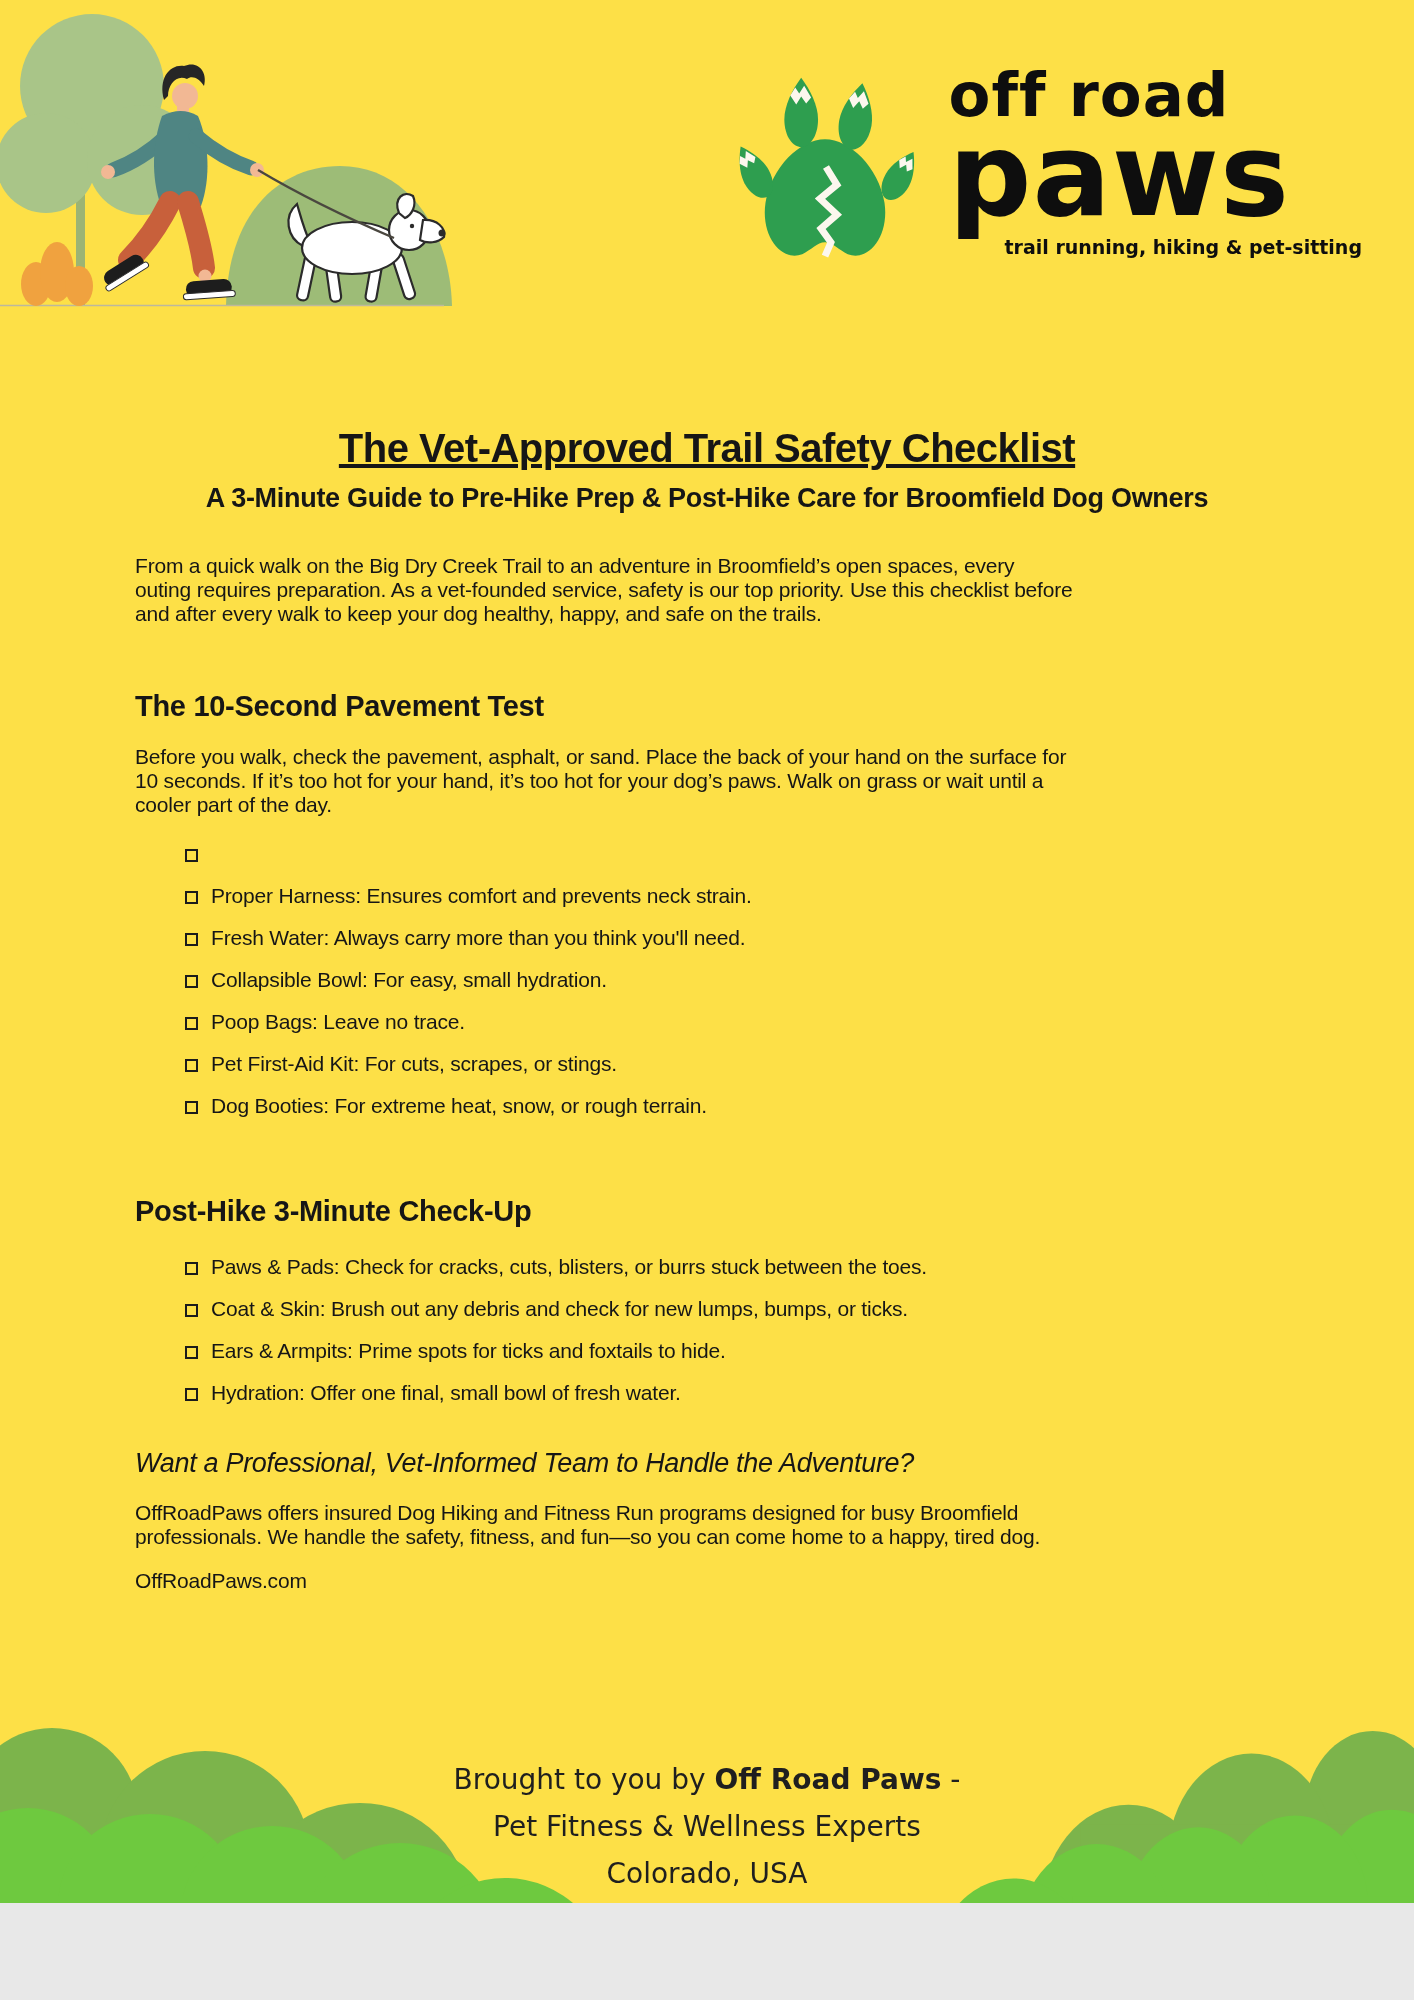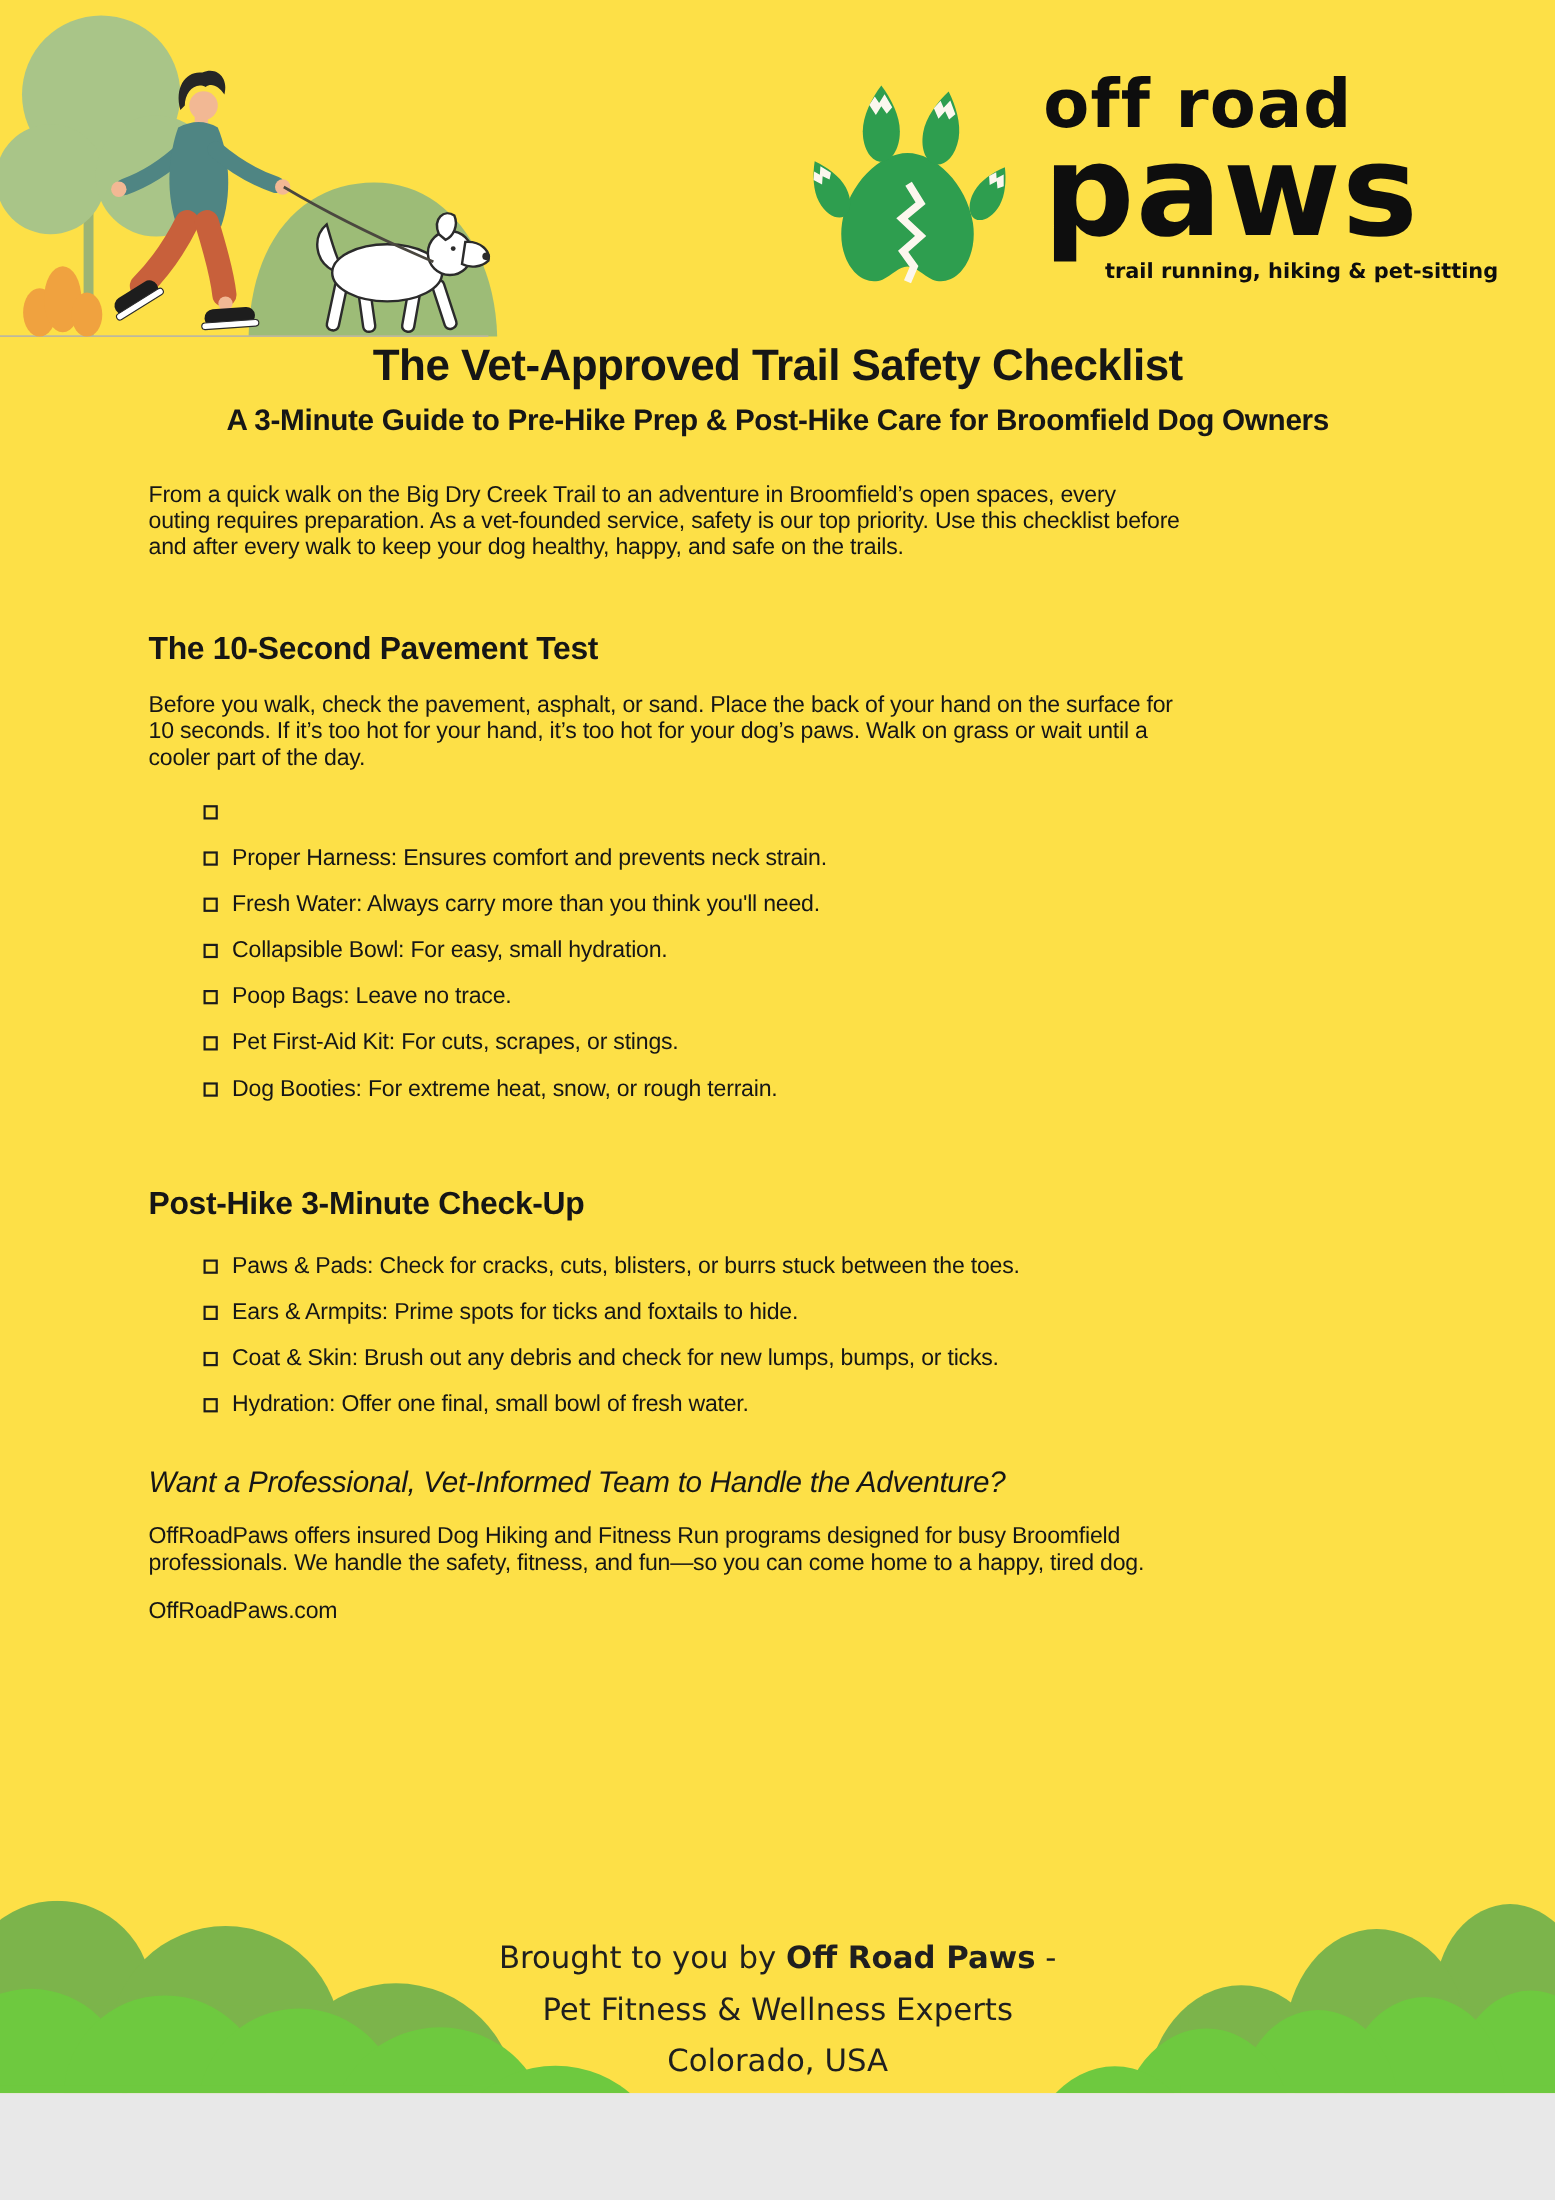--- a/index.html
+++ b/index.html
@@ -15,21 +15,21 @@
   .illus { position:absolute; left:0; top:0; width:460px; height:310px; }
   .logo { position:absolute; right:52px; top:42px; display:flex; align-items:center; }
   .paw-svg { width:238px; height:238px; margin-right:4px; }
   .logo-text { color:#0e0e0e; font-family:"DejaVu Sans", sans-serif; }
   .logo-l1 { font-size:61px; font-weight:bold; letter-spacing:1px; line-height:1; }
   .logo-l2 { font-size:116px; font-weight:bold; letter-spacing:1px; line-height:0.82; margin-top:2px; }
   .logo-l3 { font-size:19px; font-weight:bold; margin-top:14px; padding-left:56px; white-space:nowrap; }
 
   
   .content { padding:0 135px; }
-  .title { text-align:center; font-size:40px; font-weight:bold; letter-spacing:-0.5px; }
+  .title { margin-top:116px; text-align:center; font-size:40px; font-weight:bold; letter-spacing:-0.5px;text-decoration:underline; }
   .subtitle { margin-top:12px; text-align:center; font-size:27px; font-weight:bold; letter-spacing:-0.3px; }
   p.body, li span.item-text { font-size:21px; letter-spacing:-0.2px; }
   p.body { line-height:24px; white-space:pre-line; }
   .intro { margin-top:40px; }
   .sec-h { font-size:29px; font-weight:bold; letter-spacing:-0.3px; }
   .sec1-h { margin-top:64px; }
   .sec1-p { margin-top:22px; }
   .sec2-h { margin-top:58px; }
   .sec3-h { margin-top:74px; }
   ul.checklist { list-style:none; margin-top:26px; padding-left:50px; }
@@ -179,22 +179,22 @@
         <li><span class="cb"></span><span class="item-text">Poop Bags: Leave no trace.</span></li>
         <li><span class="cb"></span><span class="item-text">Pet First-Aid Kit: For cuts, scrapes, or stings.</span></li>
         <li><span class="cb"></span><span class="item-text">Dog Booties: For extreme heat, snow, or rough terrain.</span></li>
       </ul>
     </section>
 
     <section>
       <h3 class="sec-h sec3-h">Post-Hike 3-Minute Check-Up</h3>
       <ul class="checklist">
         <li><span class="cb"></span><span class="item-text">Paws &amp; Pads: Check for cracks, cuts, blisters, or burrs stuck between the toes.</span></li>
+        <li><span class="cb"></span><span class="item-text">Coat &amp; Skin: Brush out any debris and check for new lumps, bumps, or ticks.</span></li>
         <li><span class="cb"></span><span class="item-text">Ears &amp; Armpits: Prime spots for ticks and foxtails to hide.</span></li>
-        <li><span class="cb"></span><span class="item-text">Coat &amp; Skin: Brush out any debris and check for new lumps, bumps, or ticks.</span></li>
         <li><span class="cb"></span><span class="item-text">Hydration: Offer one final, small bowl of fresh water.</span></li>
       </ul>
     </section>
 
     <section>
       <h4 class="cta-h">Want a Professional, Vet-Informed Team to Handle the Adventure?</h4>
       <p class="body cta-p">OffRoadPaws offers insured Dog Hiking and Fitness Run programs designed for busy Broomfield
 professionals. We handle the safety, fitness, and fun—so you can come home to a happy, tired dog.</p>
       <p class="cta-link">OffRoadPaws.com</p>
     </section>

